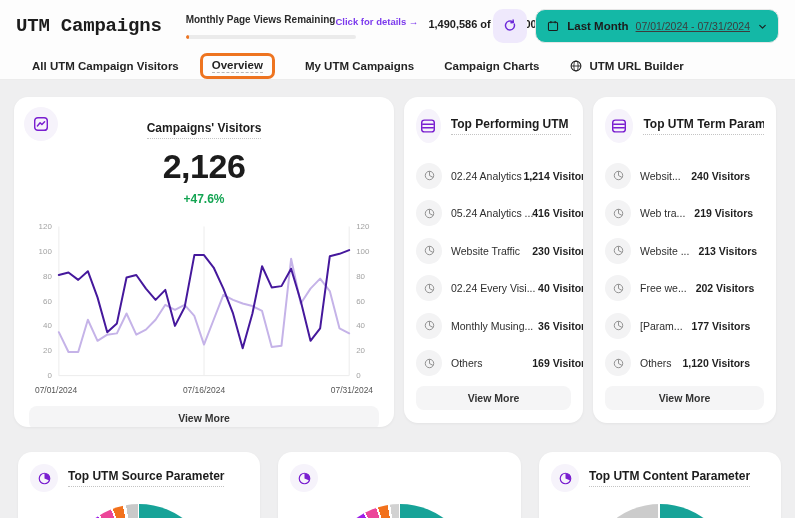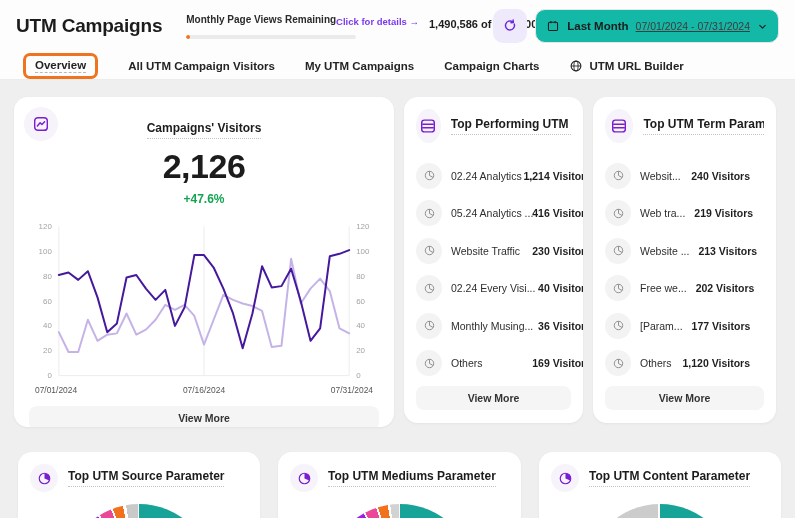--- a/index.html
+++ b/index.html
@@ -3,21 +3,21 @@
 <meta charset="utf-8">
 <style>
   * { margin:0; padding:0; box-sizing:border-box; }
   html,body { width:795px; height:518px; overflow:hidden; background:#efeff0;
     font-family:"Liberation Sans", sans-serif; color:#1c1c1c; }
   .stage { position:relative; width:795px; height:518px; }
 
   
   .topbar { background:#fdfdfd; border-bottom:1px solid #ececec; padding:0 16px; }
   .topbar-row { display:flex; align-items:center; height:52px; }
-  .app-title { font-size:19px; font-weight:700; letter-spacing:-0.2px; }
+  .app-title { font-size:19px; font-weight:700; letter-spacing:-0.2px;font-family:Liberation Mono, monospace; }
   .views-block { margin-left:24px; width:172px; }
   .views-top { display:flex; align-items:flex-start; }
   .views-labels { display:flex; flex-direction:row; }
   .views-label { font-size:10px; font-weight:700; color:#2b2b2b; white-space:nowrap; }
   .views-link { font-size:9.5px; font-weight:700; color:#7c3aed; margin-top:2px; cursor:pointer; white-space:nowrap; }
   .views-usage { font-size:11px; font-weight:700; color:#1c1c1c; margin-left:10px; margin-top:4px; white-space:nowrap; }
   .views-bar { margin-top:5px; width:170px; height:4px; border-radius:2px; background:#ebebeb; overflow:hidden; }
   .views-fill { height:100%; background:#ee7420; border-radius:2px; }
   .top-right { margin-left:auto; display:flex; align-items:center; gap:8px; }
   .refresh-btn { width:34px; height:34px; border-radius:10px; background:#efe9fc; display:flex;
@@ -113,25 +113,25 @@
           <span class="date-preset">Last Month</span>
           <span class="date-range">07/01/2024 - 07/31/2024</span>
           <svg class="icon" width="11" height="11" viewBox="0 0 20 20">
             <polyline points="5,8 10,13 15,8" fill="none" stroke="#1c1c1c" stroke-width="2" stroke-linecap="round" stroke-linejoin="round"></polyline>
           </svg>
         </div>
       </div>
     </div>
 
     <div class="tabs">
+      <div class="tab">
+        <span class="tab-label">All UTM Campaign Visitors</span>
+      </div>
       <div class="tab active">
         <span class="tab-label">Overview</span>
-      </div>
-      <div class="tab">
-        <span class="tab-label">All UTM Campaign Visitors</span>
       </div>
       <div class="tab">
         <span class="tab-label">My UTM Campaigns</span>
       </div>
       <div class="tab">
         <span class="tab-label">Campaign Charts</span>
       </div>
       <div class="tab">
         <svg class="icon" width="14" height="14" viewBox="0 0 20 20">
           <circle cx="10" cy="10" r="7" fill="none" stroke="#1c1c1c" stroke-width="1.5"></circle>
@@ -368,21 +368,20 @@
       </div>
 
       <div class="card donut-card">
         <div class="donut-head">
           <div class="icon-bubble" style="width:28px;height:28px">
             <svg class="icon" width="15" height="15" viewBox="0 0 20 20">
               <circle cx="10" cy="10" r="7" fill="none" stroke="#7a1fd0" stroke-width="1.6"></circle>
               <path d="M10 10 L10 3 A7 7 0 0 1 16.3 12.5 Z" fill="#7a1fd0"></path>
             </svg>
           </div>
-          <span class="card-title">Top UTM Mediums Parameter</span>
         </div>
         <div class="donut" style="background: conic-gradient(rgb(23, 163, 152) 0deg, rgb(23, 163, 152) 152deg, rgb(23, 163, 152) 152deg, rgb(23, 163, 152) 288deg, rgb(37, 99, 235) 288deg, rgb(37, 99, 235) 300deg, rgb(255, 255, 255) 300deg, rgb(255, 255, 255) 301deg, rgb(157, 31, 232) 301deg, rgb(157, 31, 232) 331deg, rgb(255, 255, 255) 331deg, rgb(255, 255, 255) 332.5deg, rgb(236, 70, 153) 332.5deg, rgb(236, 70, 153) 341.5deg, rgb(255, 255, 255) 341.5deg, rgb(255, 255, 255) 343deg, rgb(242, 113, 28) 343deg, rgb(242, 113, 28) 350.5deg, rgb(255, 255, 255) 350.5deg, rgb(255, 255, 255) 352.5deg, rgb(210, 210, 210) 352.5deg, rgb(210, 210, 210) 359deg, rgb(255, 255, 255) 359deg, rgb(255, 255, 255) 360deg);">
           
         </div>
       </div>
 
       <div class="card donut-card">
         <div class="donut-head">
           <div class="icon-bubble" style="width:28px;height:28px">
             <svg class="icon" width="15" height="15" viewBox="0 0 20 20">

